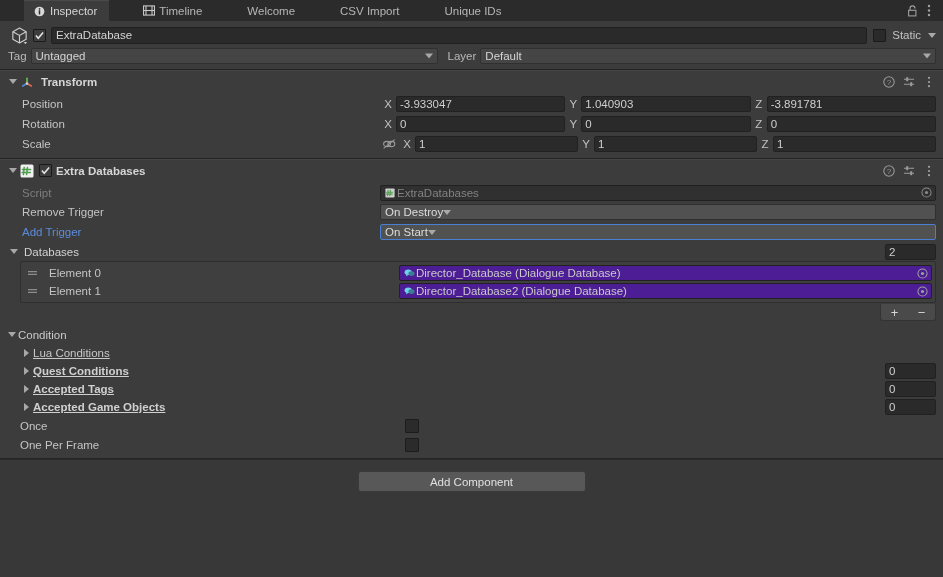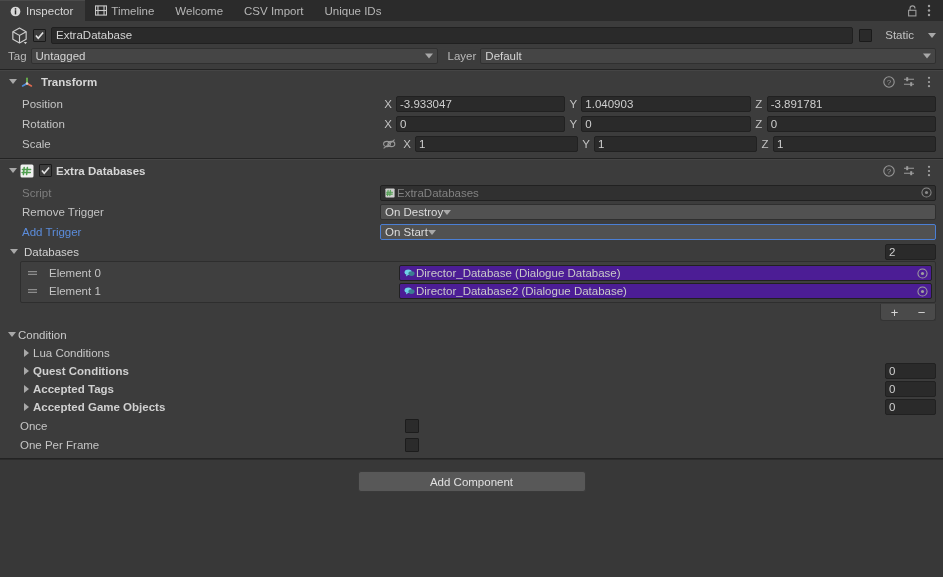--- a/index.html
+++ b/index.html
@@ -37,20 +37,21 @@
   .tab {
     display: flex;
     align-items: center;
     gap: 4px;
     padding: 0 12px 0 9px;
     font-size: 11.5px;
     color: #b6b6b6;
     height: 21px;
     box-sizing: border-box;
     white-space: nowrap;
+    margin-left: 24px;
   }
   .tab.active {
     background: #3c3c3c;
     color: #d6d6d6;
     border-top: 1px solid #4a4a4a;
   }
   .tab .ticon {
     width: 13px;
     height: 13px;
     display: inline-flex;
@@ -123,21 +124,21 @@
     display: flex;
     align-items: center;
     padding: 0 4px;
     color: #d4d4d4;
     font-size: 11.5px;
     margin-right: 6px;
   }
   .static-box {
     display: flex;
     align-items: center;
-    gap: 11px;
+    gap: 4px;
     flex: none;
   }
   .static-label { color: #c2c2c2; font-size: 11.5px; }
   .go-row2 {
     display: flex;
     align-items: center;
     height: 18px;
     padding: 2px 7px 0 8px;
     gap: 4px;
   }
@@ -394,20 +395,21 @@
     display:flex; align-items:center; height:18px; padding:0 7px 0 0;
   }
   .sub-label {
     padding-left: 24px;
     display:flex; align-items:center; gap:4px;
     color:#c7c7c7;
     font-size: 11.5px;
     flex:none;
     width: 380px;
     box-sizing:border-box;
+    text-decoration:underline;
   }
   .sub-label.bold { font-weight: bold; color:#d0d0d0; }
   .count-field {
     margin-left:auto;
     width: 51px; height: 16px;
     background:#2a2a2a;
     border:1px solid #212121;
     border-radius:2px;
     box-sizing:border-box;
     display:flex;align-items:center;

